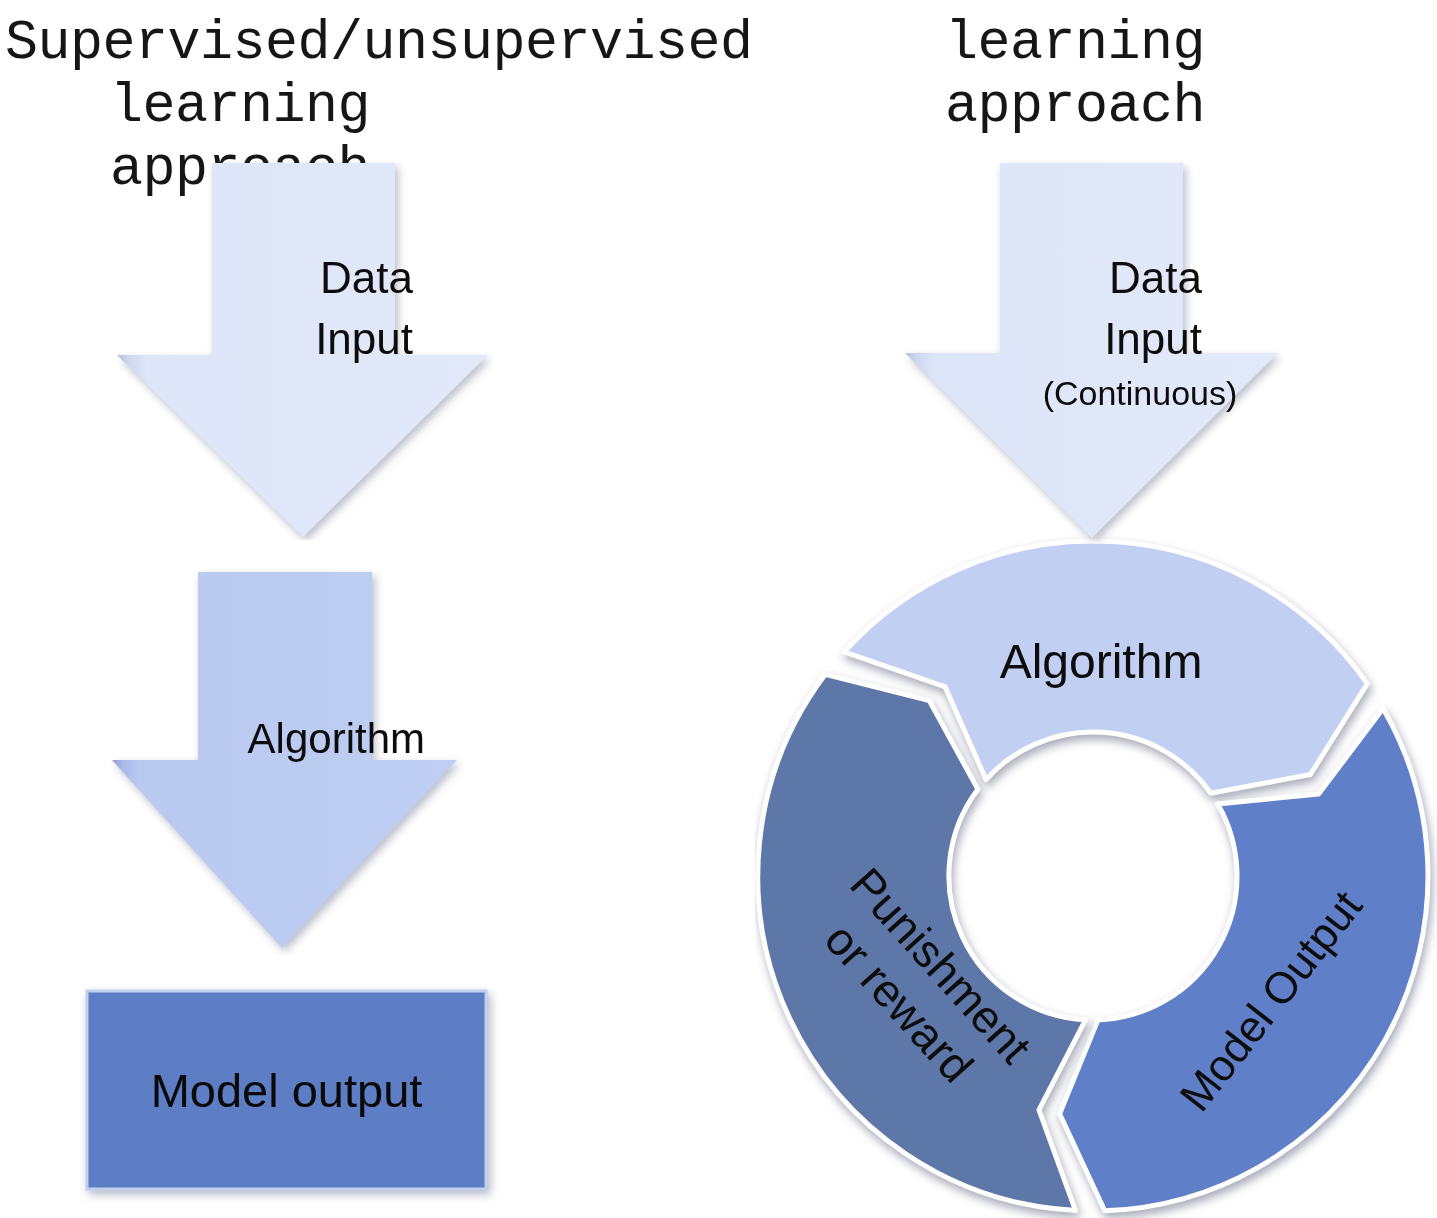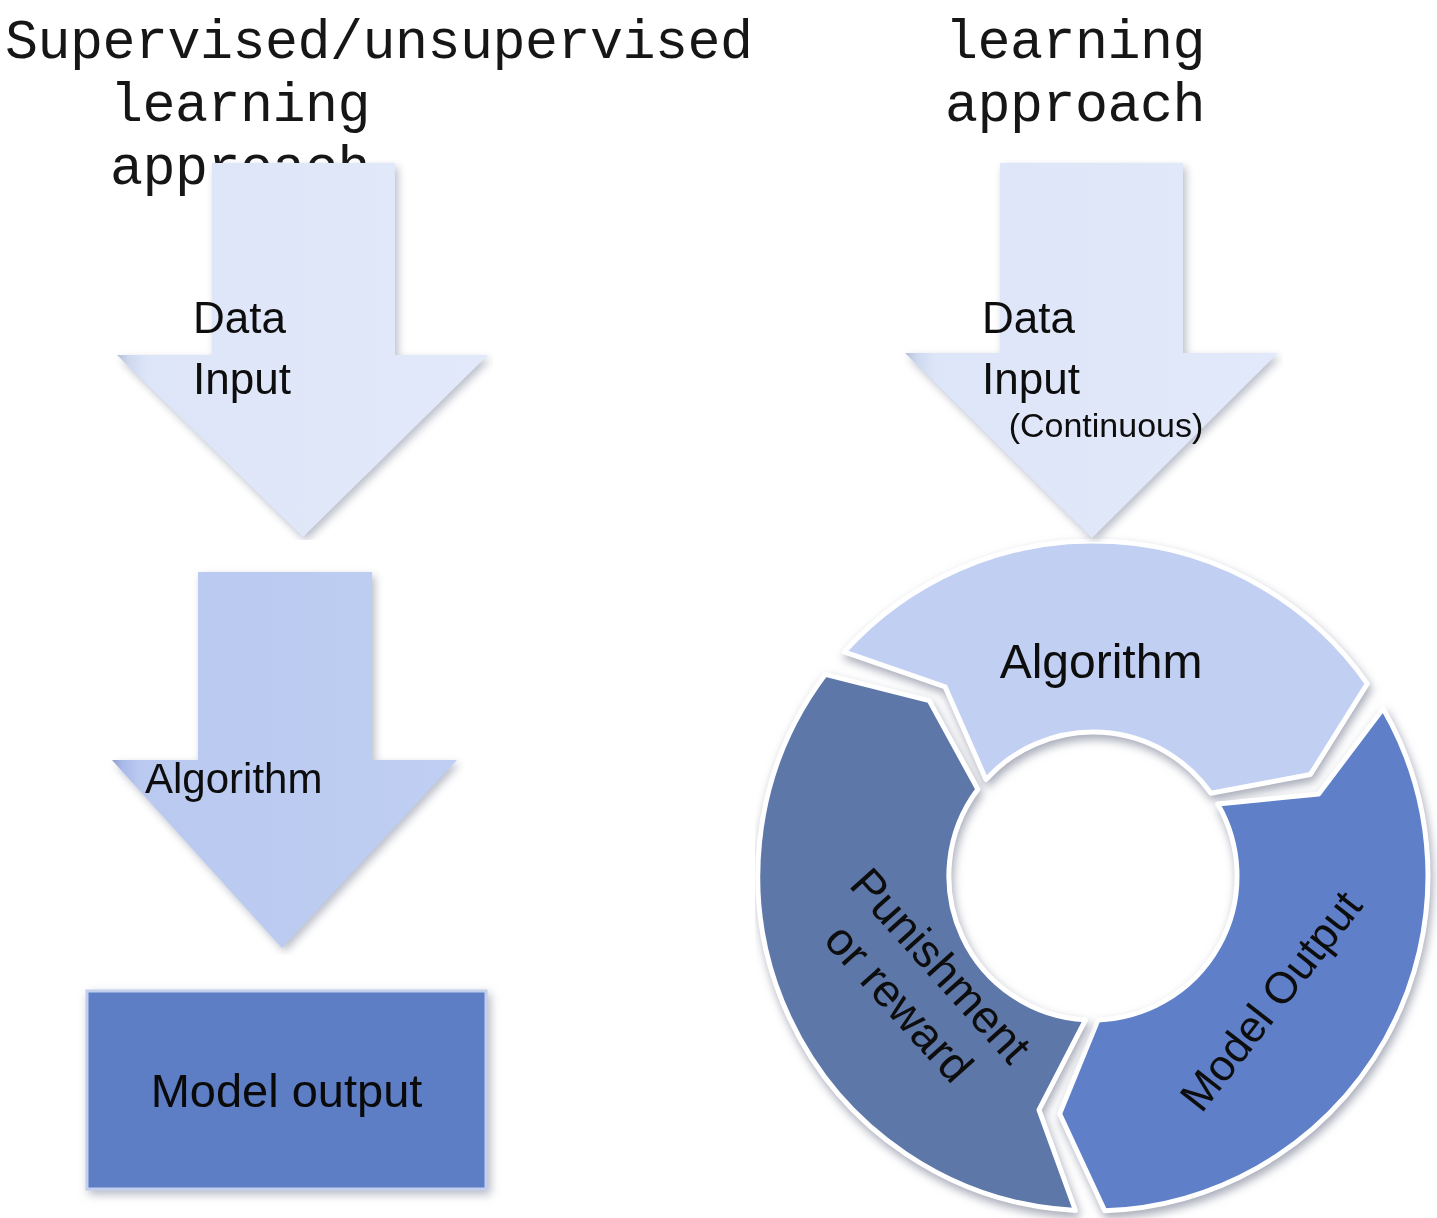--- a/index.html
+++ b/index.html
@@ -11,21 +11,21 @@
   .abs{position:absolute;}
   .title{
     font-size:55px;line-height:63px;text-align:center;color:#161616;
     letter-spacing:-0.5px;
     font-family:Liberation Mono, monospace;
   }
   .arrow-svg path.arrow-shape{
     filter:drop-shadow(3px 4px 4px rgba(105,110,135,0.45));
   }
   .arrow-label{
-    font-size:44px;line-height:61px;text-align:left;color:#0d0d0d;z-index:5;margin-top:40px;
+    font-size:44px;line-height:61px;text-align:right;color:#0d0d0d;z-index:5;
   }
   .arrow-label.small{font-size:42px;line-height:57px;}
   .arrow-note{
     font-size:34px;text-align:center;color:#0d0d0d;z-index:5;
   }
   .box-label{
     display:flex;align-items:center;justify-content:center;
     font-size:47px;color:#0a0a0a;z-index:5;
   }
   .cycle-svg path.seg{
@@ -107,21 +107,21 @@
       <stop offset="0.08" stop-color="#dde5f8"></stop>
       <stop offset="1" stop-color="#e2e9fa"></stop>
     </linearGradient>
   </defs>
   <path class="arrow-shape" fill="url(#gA3)" d="M100 3 L283 3 L283 193 L378 193 L192 378 L5 193 L100 193 Z"></path>
 </svg>
 <div class="abs arrow-label" style="left:982px;top:247px;width:220px;">
   <div>Data</div>
   <div>Input</div>
 </div>
-<div class="abs arrow-note" style="left:948px;top:374px;width:316px;margin-top:32px;">(Continuous)</div>
+<div class="abs arrow-note" style="left:982px;top:374px;width:316px;">(Continuous)</div>
 
 <div class="abs seg-label" style="left:951px;top:634px;width:300px;">Algorithm</div>
 
 <div class="abs seg-label rot-left" style="left:770px;top:928px;width:300px;">
   <div>Punishment</div>
   <div>or reward</div>
 </div>
 
 <div class="abs seg-label rot-right" style="left:1121px;top:976px;width:300px;">Model Output</div>
 

